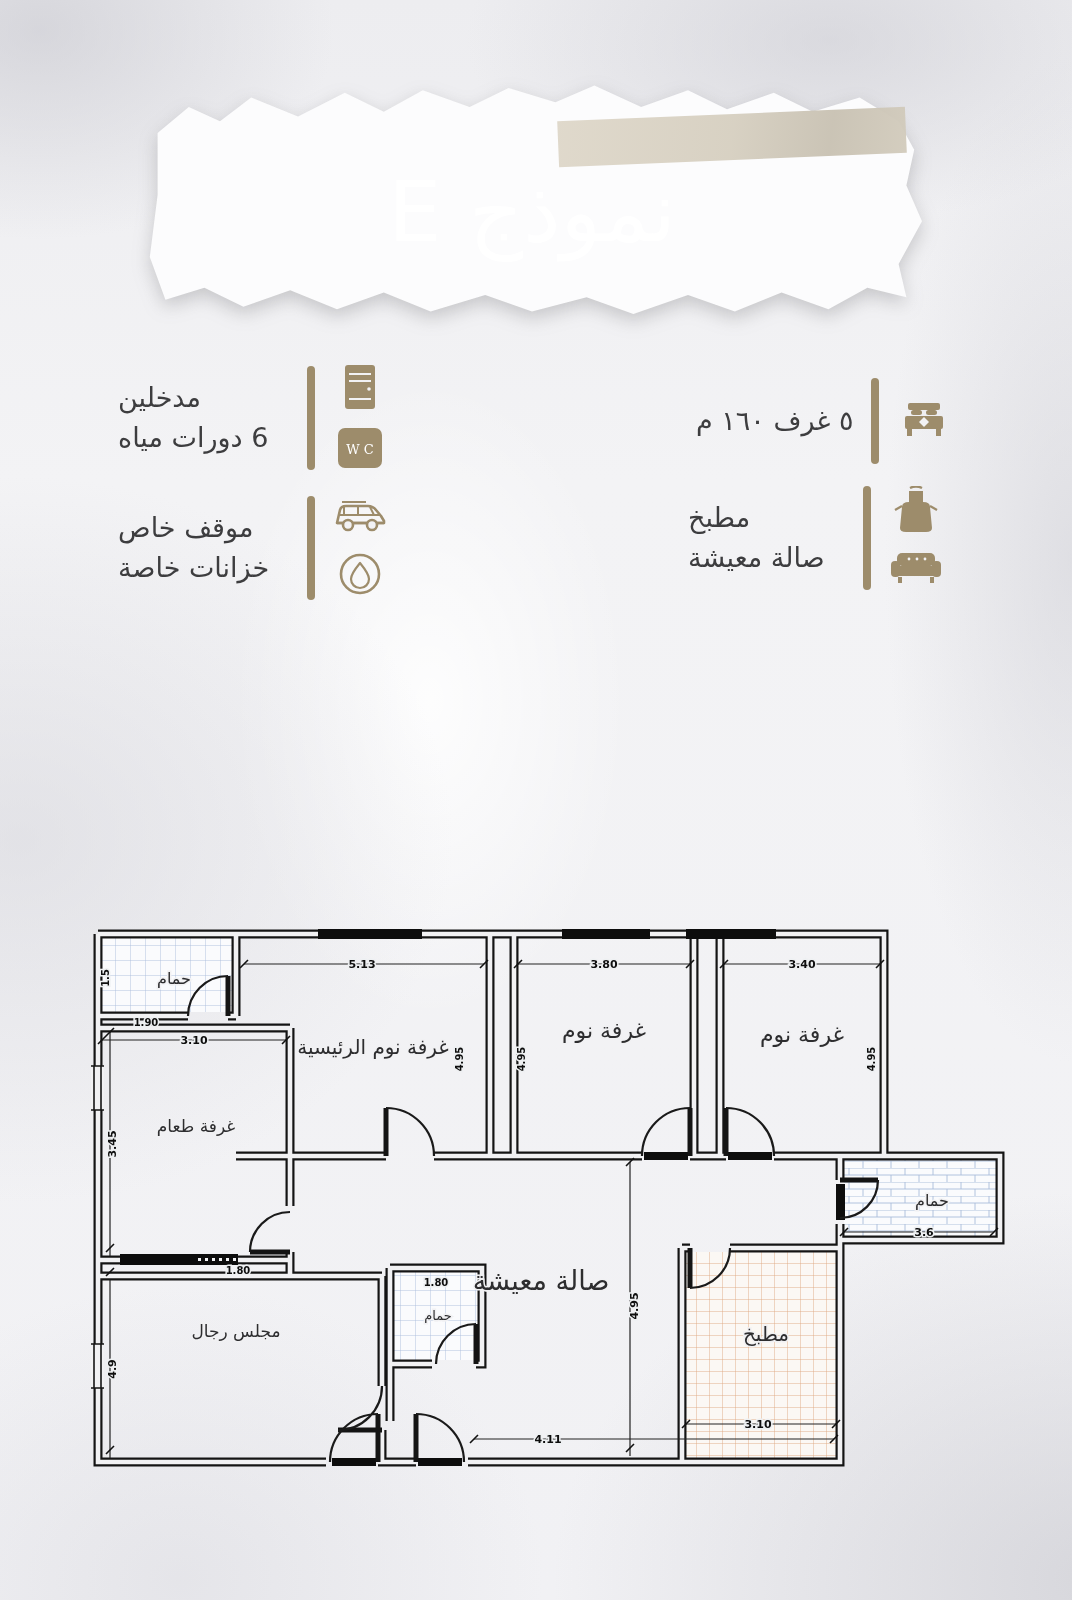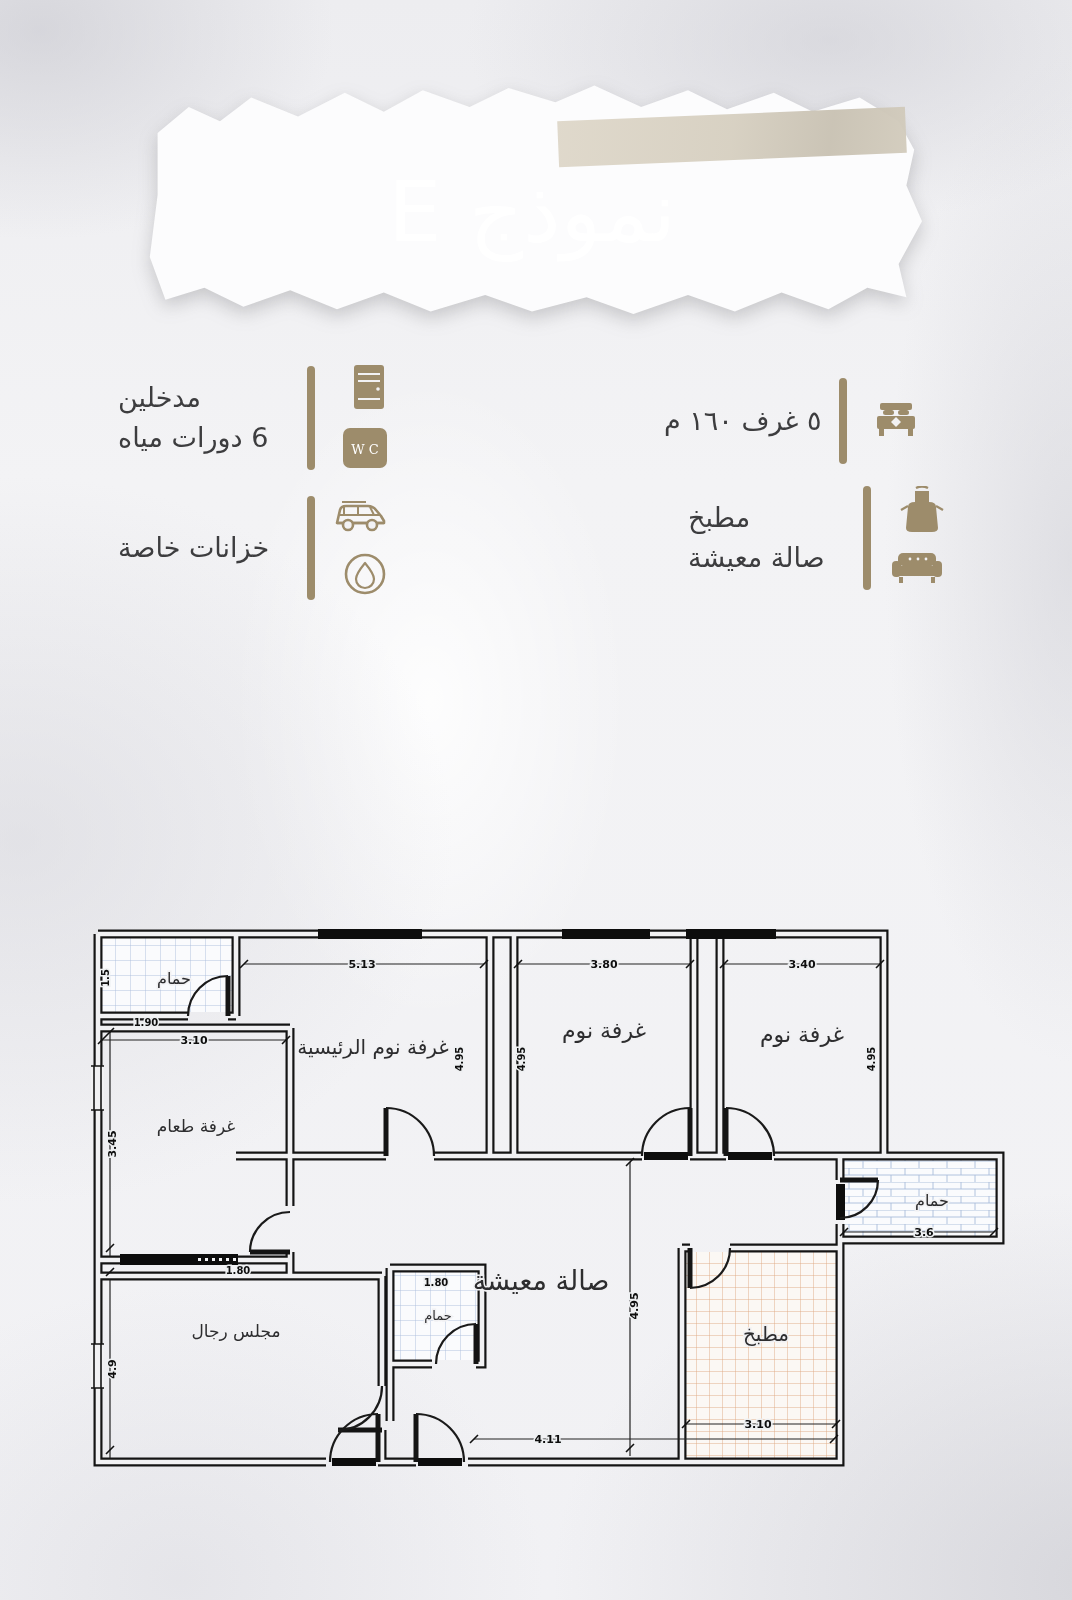--- a/index.html
+++ b/index.html
@@ -22,21 +22,21 @@
   .banner-brown{position:absolute;inset:0;
     clip-path:polygon(1% 32%,5% 20%,9% 26%,13% 16%,18% 24%,23% 14%,28% 21%,33% 13%,38% 19%,44% 11%,49% 17%,55% 10%,60% 17%,66% 11%,71% 18%,76% 12%,81% 19%,86% 14%,91% 22%,95% 17%,98% 28%,99% 46%,98% 66%,99% 84%,95% 80%,91% 90%,86% 84%,81% 92%,76% 86%,71% 94%,65% 87%,59% 95%,53% 88%,47% 95%,41% 88%,35% 95%,29% 88%,23% 95%,17% 88%,12% 94%,7% 87%,3% 92%,1% 72%,2% 52%);}
   .tape{position:absolute;left:408px;top:30px;width:348px;height:46px;transform:rotate(-2.4deg);
     background:linear-gradient(100deg,#ded7c9 0%,#d6cfc0 50%,#c8c1b2 78%,#d2cbbc 100%);opacity:.95;}
   .banner-title{position:absolute;inset:0;display:flex;align-items:center;justify-content:center;
     padding-top:34px;color:#ffffff;font-size:84px;letter-spacing:1px;direction:rtl;}
   
   .feat{position:absolute;display:flex;align-items:center;gap:17px;}
   .feat-text{flex:1;direction:rtl;text-align:left;color:#3d3d3f;font-size:27px;line-height:40px;white-space:nowrap;}
   .feat-bar{width:8px;border-radius:4px;background:#9d8c6b;align-self:stretch;}
-  .feat-icons{display:flex;flex-direction:column;align-items:flex-end;gap:12px;width:56px;}
+  .feat-icons{display:flex;flex-direction:column;align-items:center;gap:12px;width:56px;}
   
   .plan{position:absolute;left:86px;top:916px;width:920px;height:560px;}
   .plan svg{width:100%;height:100%;}
   .wall-black{fill:none;stroke:#141414;stroke-width:9;}
   .wall-white{fill:none;stroke:#f1f1f3;stroke-width:4.6;}
   .door-leaf{fill:none;stroke:#141414;stroke-width:5;}
   .door-arc{fill:none;stroke:#1a1a1a;stroke-width:2.2;}
   .dim-line{fill:none;stroke:#222;stroke-width:1.2;}
   .dim-tick{fill:none;stroke:#111;stroke-width:1.6;}
   .win-line{fill:none;stroke:#141414;stroke-width:1.6;}
@@ -78,20 +78,21 @@
         <svg width="46" height="42" viewBox="0 0 46 42">
           <rect x="1" y="1" width="44" height="40" rx="7" fill="#9d8c6b"></rect>
           <text x="23" y="27" text-anchor="middle" font-size="13" fill="#ffffff" font-family="DejaVu Serif, serif">W C</text>
         </svg>
       </span>
     </div>
   </div>
 
   <div class="feat" style="left:118px;top:496px;width:270px;height:104px;">
     <div class="feat-text">
+      <div>موقف خاص</div>
       <div>خزانات خاصة</div>
     </div>
     <div class="feat-bar"></div>
     <div class="feat-icons">
       <span>
         <svg width="56" height="40" viewBox="0 0 56 40">
           <path d="M5,28 L8,15 Q9,11 14,11 L36,11 Q41,11 44,15 L49,21 L52,26 L52,28 Z" fill="none" stroke="#9d8c6b" stroke-width="2.6" stroke-linejoin="round"></path>
           <line x1="5" y1="28" x2="52" y2="28" stroke="#9d8c6b" stroke-width="2.6"></line>
           <line x1="12" y1="11" x2="12" y2="20" stroke="#9d8c6b" stroke-width="2"></line>
           <line x1="26" y1="11" x2="26" y2="20" stroke="#9d8c6b" stroke-width="2"></line>
@@ -104,21 +105,21 @@
       </span>
       <span>
         <svg width="46" height="46" viewBox="0 0 46 46">
           <circle cx="23" cy="23" r="19" fill="none" stroke="#9d8c6b" stroke-width="2.6"></circle>
           <path d="M23,12 C23,12 14,23 14,28 a9,9 0 0 0 18,0 C32,23 23,12 23,12 Z" fill="none" stroke="#9d8c6b" stroke-width="2.2" stroke-linejoin="round"></path>
         </svg>
       </span>
     </div>
   </div>
 
-  <div class="feat" style="left:664px;top:378px;width:256px;height:86px;">
+  <div class="feat" style="left:696px;top:378px;width:256px;height:86px;">
     <div class="feat-text">
       <div>٥ غرف ١٦٠ م</div>
     </div>
     <div class="feat-bar"></div>
     <div class="feat-icons">
       <span>
         <svg width="48" height="44" viewBox="0 0 48 44">
           <rect x="8" y="6" width="32" height="7" rx="2" fill="#9d8c6b"></rect>
           <rect x="11" y="13" width="11" height="5" rx="2.5" fill="#9d8c6b"></rect>
           <rect x="26" y="13" width="11" height="5" rx="2.5" fill="#9d8c6b"></rect>

